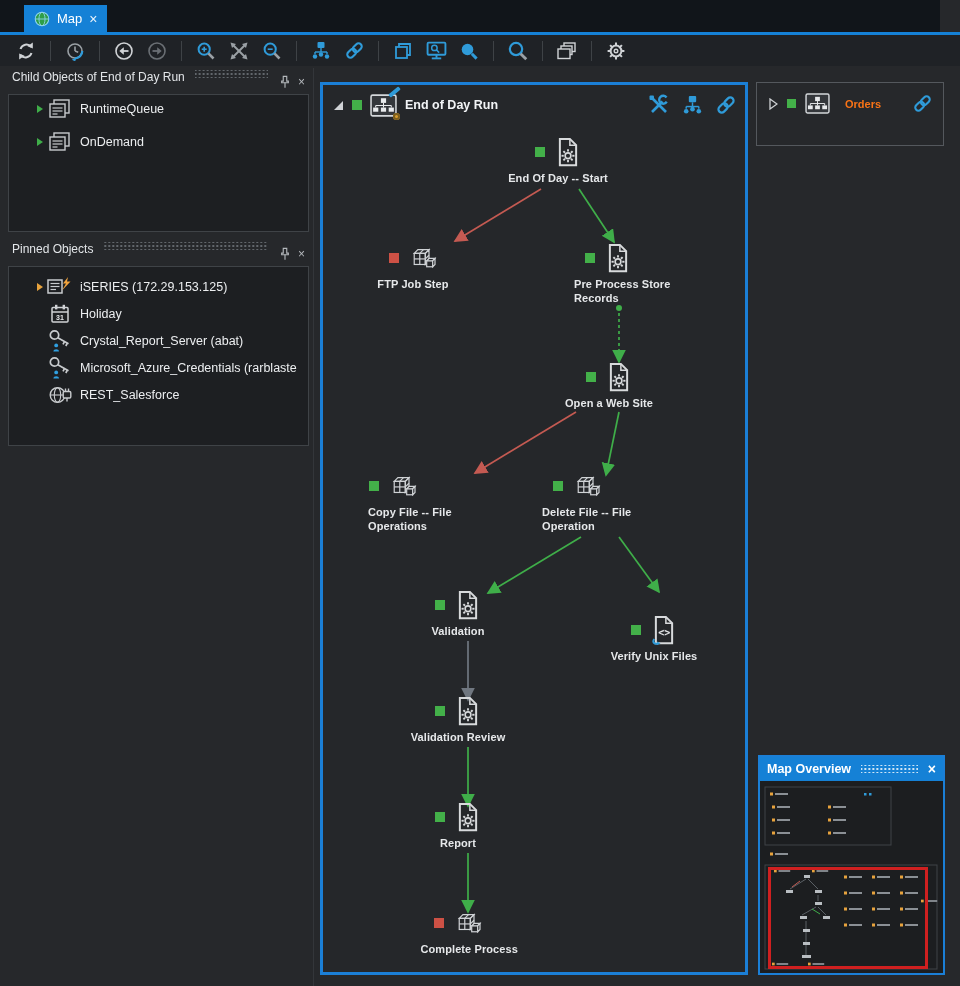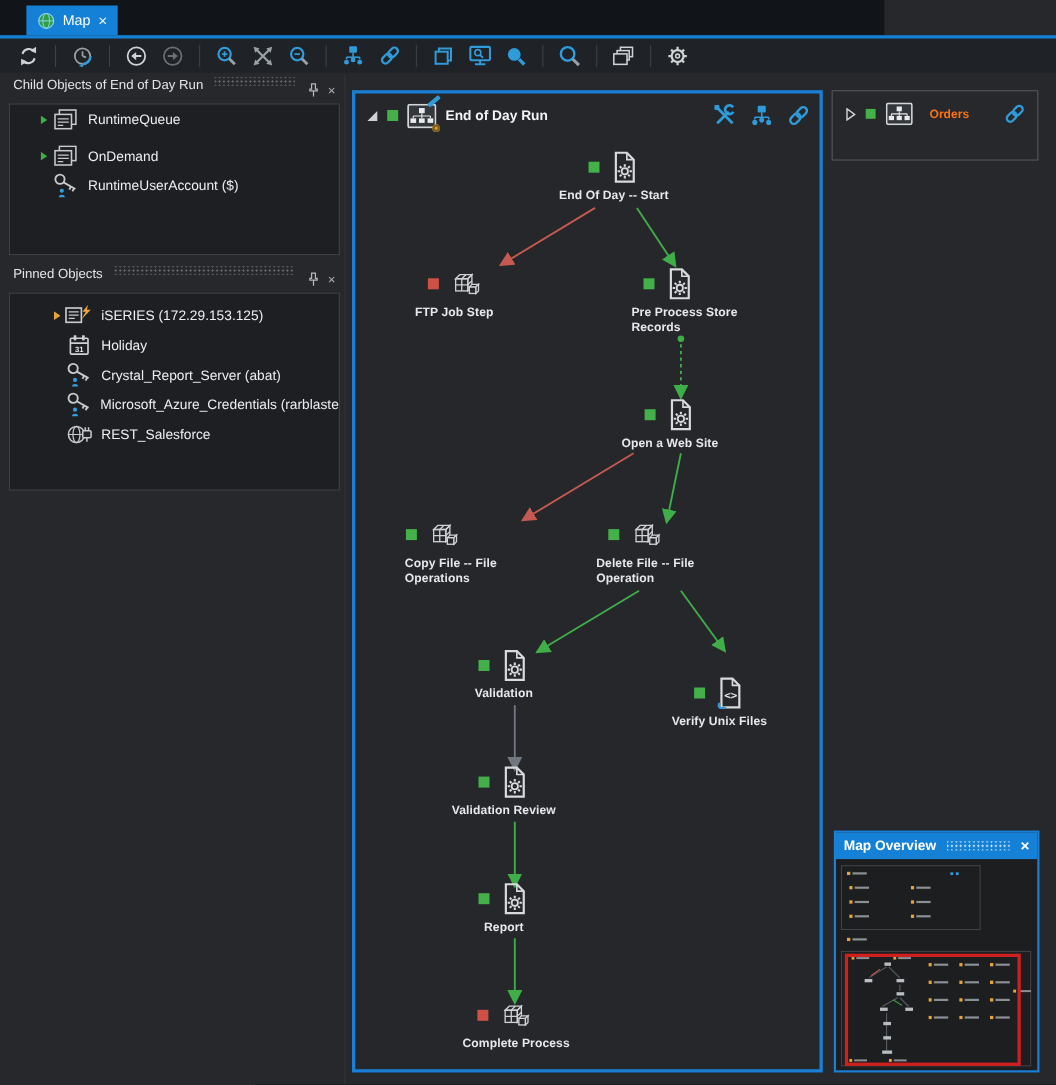--- a/index.html
+++ b/index.html
@@ -1,19 +1,19 @@
 <!DOCTYPE html>
 <html><head>
 <meta charset="utf-8">
 <style>
   html,body{margin:0;padding:0;background:#17191c;}
   .page{position:relative;width:960px;height:986px;background:#26282b;overflow:hidden;
         font-family:"Liberation Sans","DejaVu Sans",sans-serif;color:#e8eaec;}
   
-  .tabstrip{position:absolute;left:0;top:0;width:804px;height:32px;background:#11151a;}
+  .tabstrip{position:absolute;left:0;top:0;width:940px;height:32px;background:#11151a;}
   .tab{position:absolute;left:24px;top:5px;height:27px;background:#1581d6;color:#fff;
        display:flex;align-items:center;gap:7px;padding:0 10px;font-size:13px;}
   .tab .close{font-size:14px;line-height:1;color:#eaf4fc;cursor:default;}
   
   .toolbar{position:absolute;left:0;top:32px;width:960px;height:34px;background:#1f2226;
            border-top:3px solid #1581d6;display:flex;align-items:center;padding-left:14px;box-sizing:border-box;gap:9px;}
   .tbtn{width:24px;height:24px;display:flex;align-items:center;justify-content:center;}
   .tsep{width:1px;height:20px;background:#3e4246;margin:0 3px;}
   .c-light{color:#d0d3d6}.c-dim{color:#6a6f74}.c-blue{color:#2f9bd9}.c-gray{color:#9aa0a5}
   
@@ -416,44 +416,35 @@
               <use href="#s-tri"></use>
             </svg>
           </span>
         <span class="ticon">
             <svg width="22" height="20">
               <use href="#s-queue"></use>
             </svg>
           </span>
         <span>OnDemand</span>
       </div>
-      <div class="trow">
-        <span class="arr"></span>
-        <span class="ticon">
-            <svg width="24" height="23">
-              <use href="#s-keyuser"></use>
-            </svg>
-          </span>
-        <span>RuntimeUserAccount ($)</span>
-      </div>
     </div>
   </div>
 
   <div class="lpanel" style="top:242px;">
     <div class="phead">
       <span>Pinned Objects</span>
       <span class="dots"></span>
       <span class="phbtn">
           <svg width="14" height="14" style="color:#b4b8bc">
             <use href="#s-pin"></use>
           </svg>
         </span>
       <span class="phbtn">×</span>
     </div>
-    <div class="pbody" style="height:180px;padding-left:12px;">
+    <div class="pbody" style="height:180px;">
       <div class="trow" style="margin-top:6px;">
         <span class="arr">
             <svg width="6" height="8" style="color:#e8a33d">
               <use href="#s-tri"></use>
             </svg>
           </span>
         <span class="ticon">
             <svg width="26" height="20">
               <use href="#s-iseries"></use>
             </svg>

